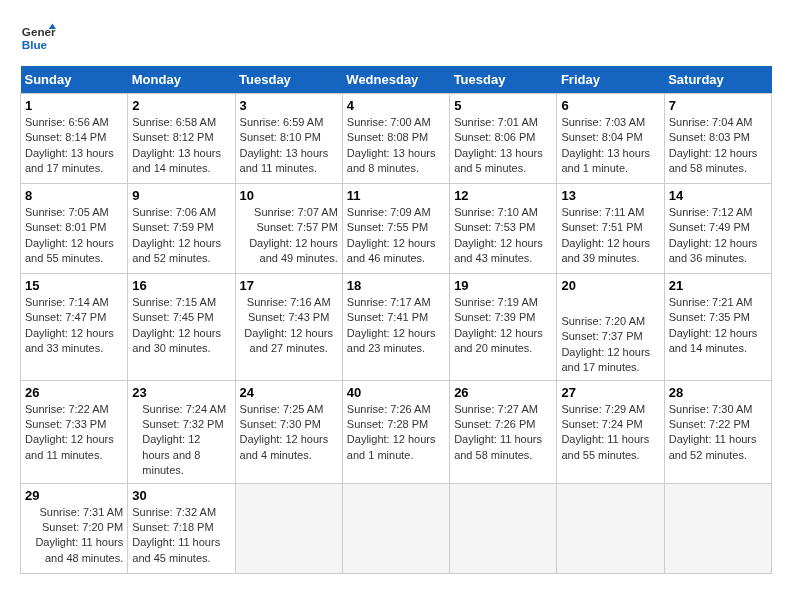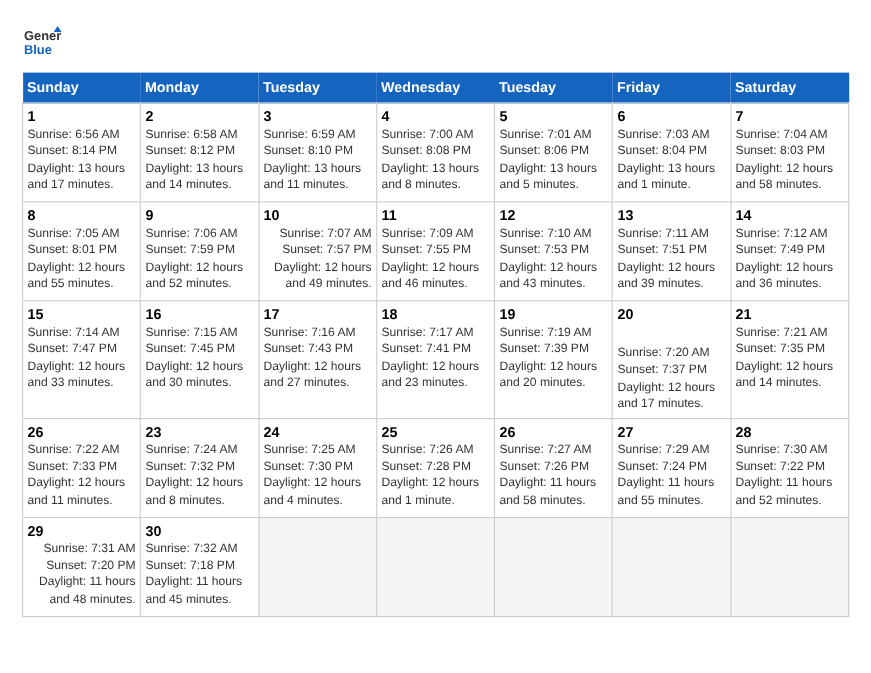--- a/index.html
+++ b/index.html
@@ -200,21 +200,21 @@
 Daylight: 12 hours and 33 minutes.</div>
         </td>
         <td>
           <span class="day-num">16</span>
           <div class="day-content" style="white-space: pre-wrap;">Sunrise: 7:15 AM
 Sunset: 7:45 PM
 Daylight: 12 hours and 30 minutes.</div>
         </td>
         <td>
           <span class="day-num">17</span>
-          <div class="day-content" style="white-space: pre-wrap;">Sunrise: 7:16 AM
+          <div class="day-content" style="white-space: pre-wrap; text-align: center;">Sunrise: 7:16 AM
 Sunset: 7:43 PM
 Daylight: 12 hours and 27 minutes.</div>
         </td>
         <td>
           <span class="day-num">18</span>
           <div class="day-content" style="white-space: pre-wrap;">Sunrise: 7:17 AM
 Sunset: 7:41 PM
 Daylight: 12 hours and 23 minutes.</div>
         </td>
         <td>
@@ -238,32 +238,32 @@
       </tr>
       <tr>
         <td>
           <span class="day-num">26</span>
           <div class="day-content" style="white-space: pre-wrap;">Sunrise: 7:22 AM
 Sunset: 7:33 PM
 Daylight: 12 hours and 11 minutes.</div>
         </td>
         <td>
           <span class="day-num">23</span>
-          <div class="day-content" style="white-space: pre-wrap;">Sunrise: 7:24 AM
+          <div class="day-content" style="white-space: pre-wrap; margin-left: 10px;">Sunrise: 7:24 AM
 Sunset: 7:32 PM
 Daylight: 12 hours and 8 minutes.</div>
         </td>
         <td>
           <span class="day-num">24</span>
           <div class="day-content" style="white-space: pre-wrap;">Sunrise: 7:25 AM
 Sunset: 7:30 PM
 Daylight: 12 hours and 4 minutes.</div>
         </td>
         <td>
-          <span class="day-num">25</span>
+          <span class="day-num">40</span>
           <div class="day-content" style="white-space: pre-wrap;">Sunrise: 7:26 AM
 Sunset: 7:28 PM
 Daylight: 12 hours and 1 minute.</div>
         </td>
         <td>
           <span class="day-num">26</span>
           <div class="day-content" style="white-space: pre-wrap;">Sunrise: 7:27 AM
 Sunset: 7:26 PM
 Daylight: 11 hours and 58 minutes.</div>
         </td>

